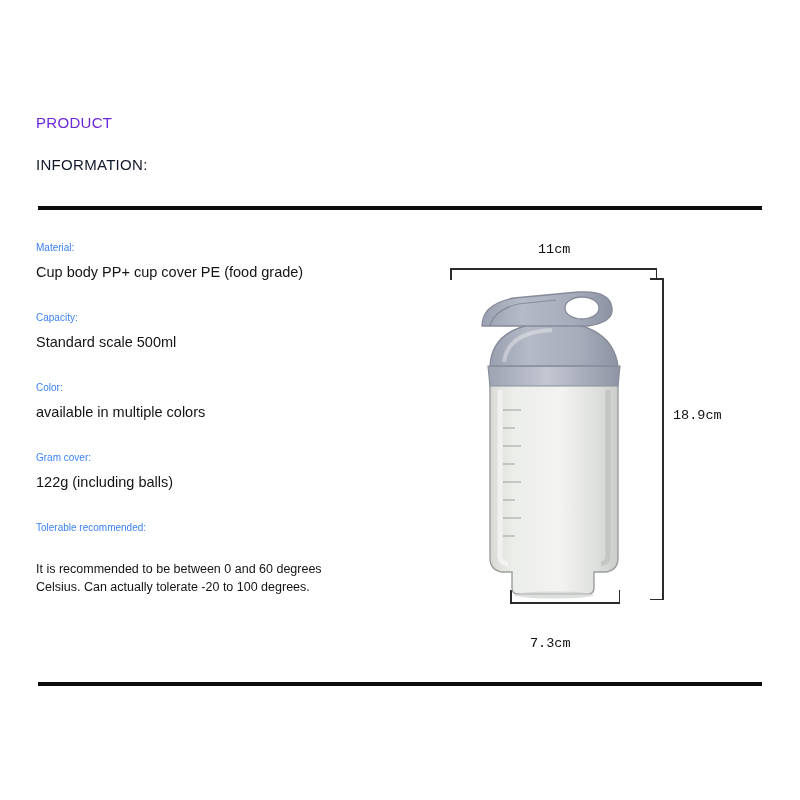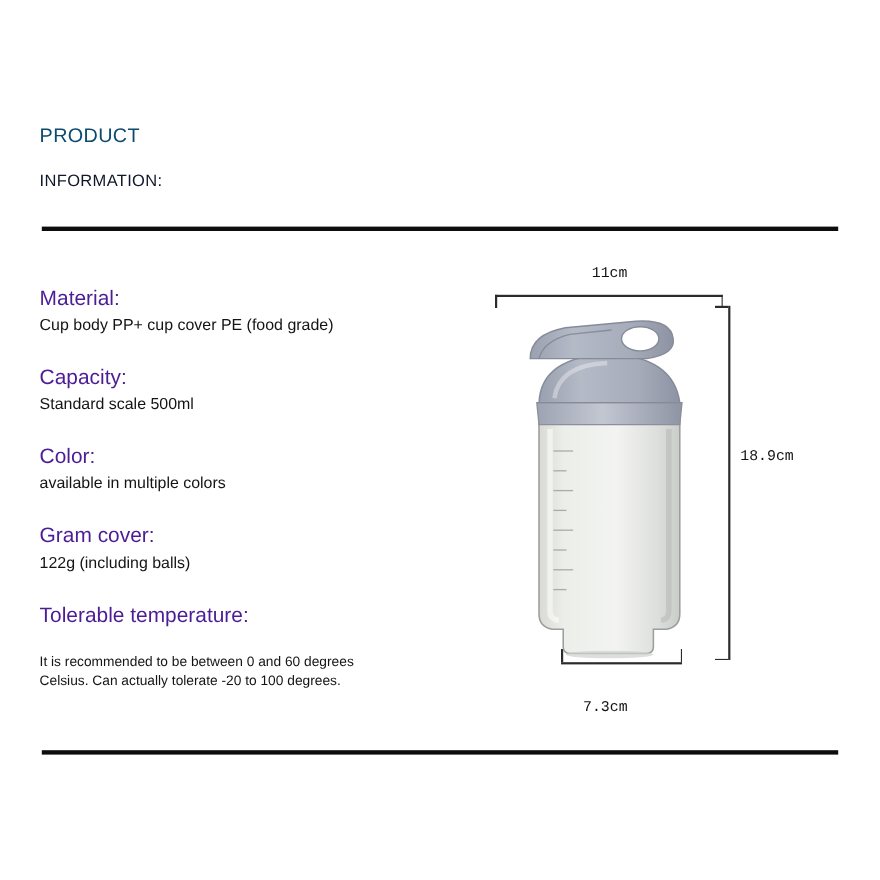--- a/index.html
+++ b/index.html
@@ -19,23 +19,23 @@
     position: absolute;
     left: 0; top: 0;
     width: 800px; height: 800px;
   }
 
   
   .heading {
     position: absolute;
     left: 36px;
     top: 112px;
-    font-size: 18px;
+    font-size: 15px;
     letter-spacing: 0.3px;
-    color: #0c4a6e;
+    color: #6d28d9;
     line-height: 22px;
   }
   .heading-line2 {
     position: absolute;
     left: 36px;
     top: 154px;
     font-size: 15px;
     letter-spacing: 0.3px;
     color: #0f172a;
     line-height: 22px;
@@ -56,24 +56,23 @@
   .specs {
     position: absolute;
     left: 36px;
     top: 236px;
     width: 380px;
   }
   .spec-block {
     margin-bottom: 22px;
   }
   .spec-label {
-    font-size: 19px;
+    font-size: 10px;
     line-height: 24px;
-    color: #4c1d95;
-    margin-top: 24px;
+    color: #3b82f6;
   }
   .spec-value {
     font-size: 14.5px;
     line-height: 24px;
     color: #141414;
   }
   .spec-note {
     font-size: 12.5px;
     line-height: 18px;
     color: #141414;
@@ -154,21 +153,21 @@
       <div class="spec-label">Color:</div>
       <div class="spec-value">available in multiple colors</div>
     </div>
 
     <div class="spec-block">
       <div class="spec-label">Gram cover:</div>
       <div class="spec-value">122g (including balls)</div>
     </div>
 
     <div class="spec-block">
-      <div class="spec-label">Tolerable temperature:</div>
+      <div class="spec-label">Tolerable recommended:</div>
       <div class="spec-note">It is recommended to be between 0 and 60 degrees</div>
       <div class="spec-note" style="margin-top:0">Celsius. Can actually tolerate -20 to 100 degrees.</div>
     </div>
 
   </div>
 
   <div class="product-area">
 
     <div class="dim-text dim-top-label">11cm</div>
     <div class="dim-line dim-top-h"></div>

